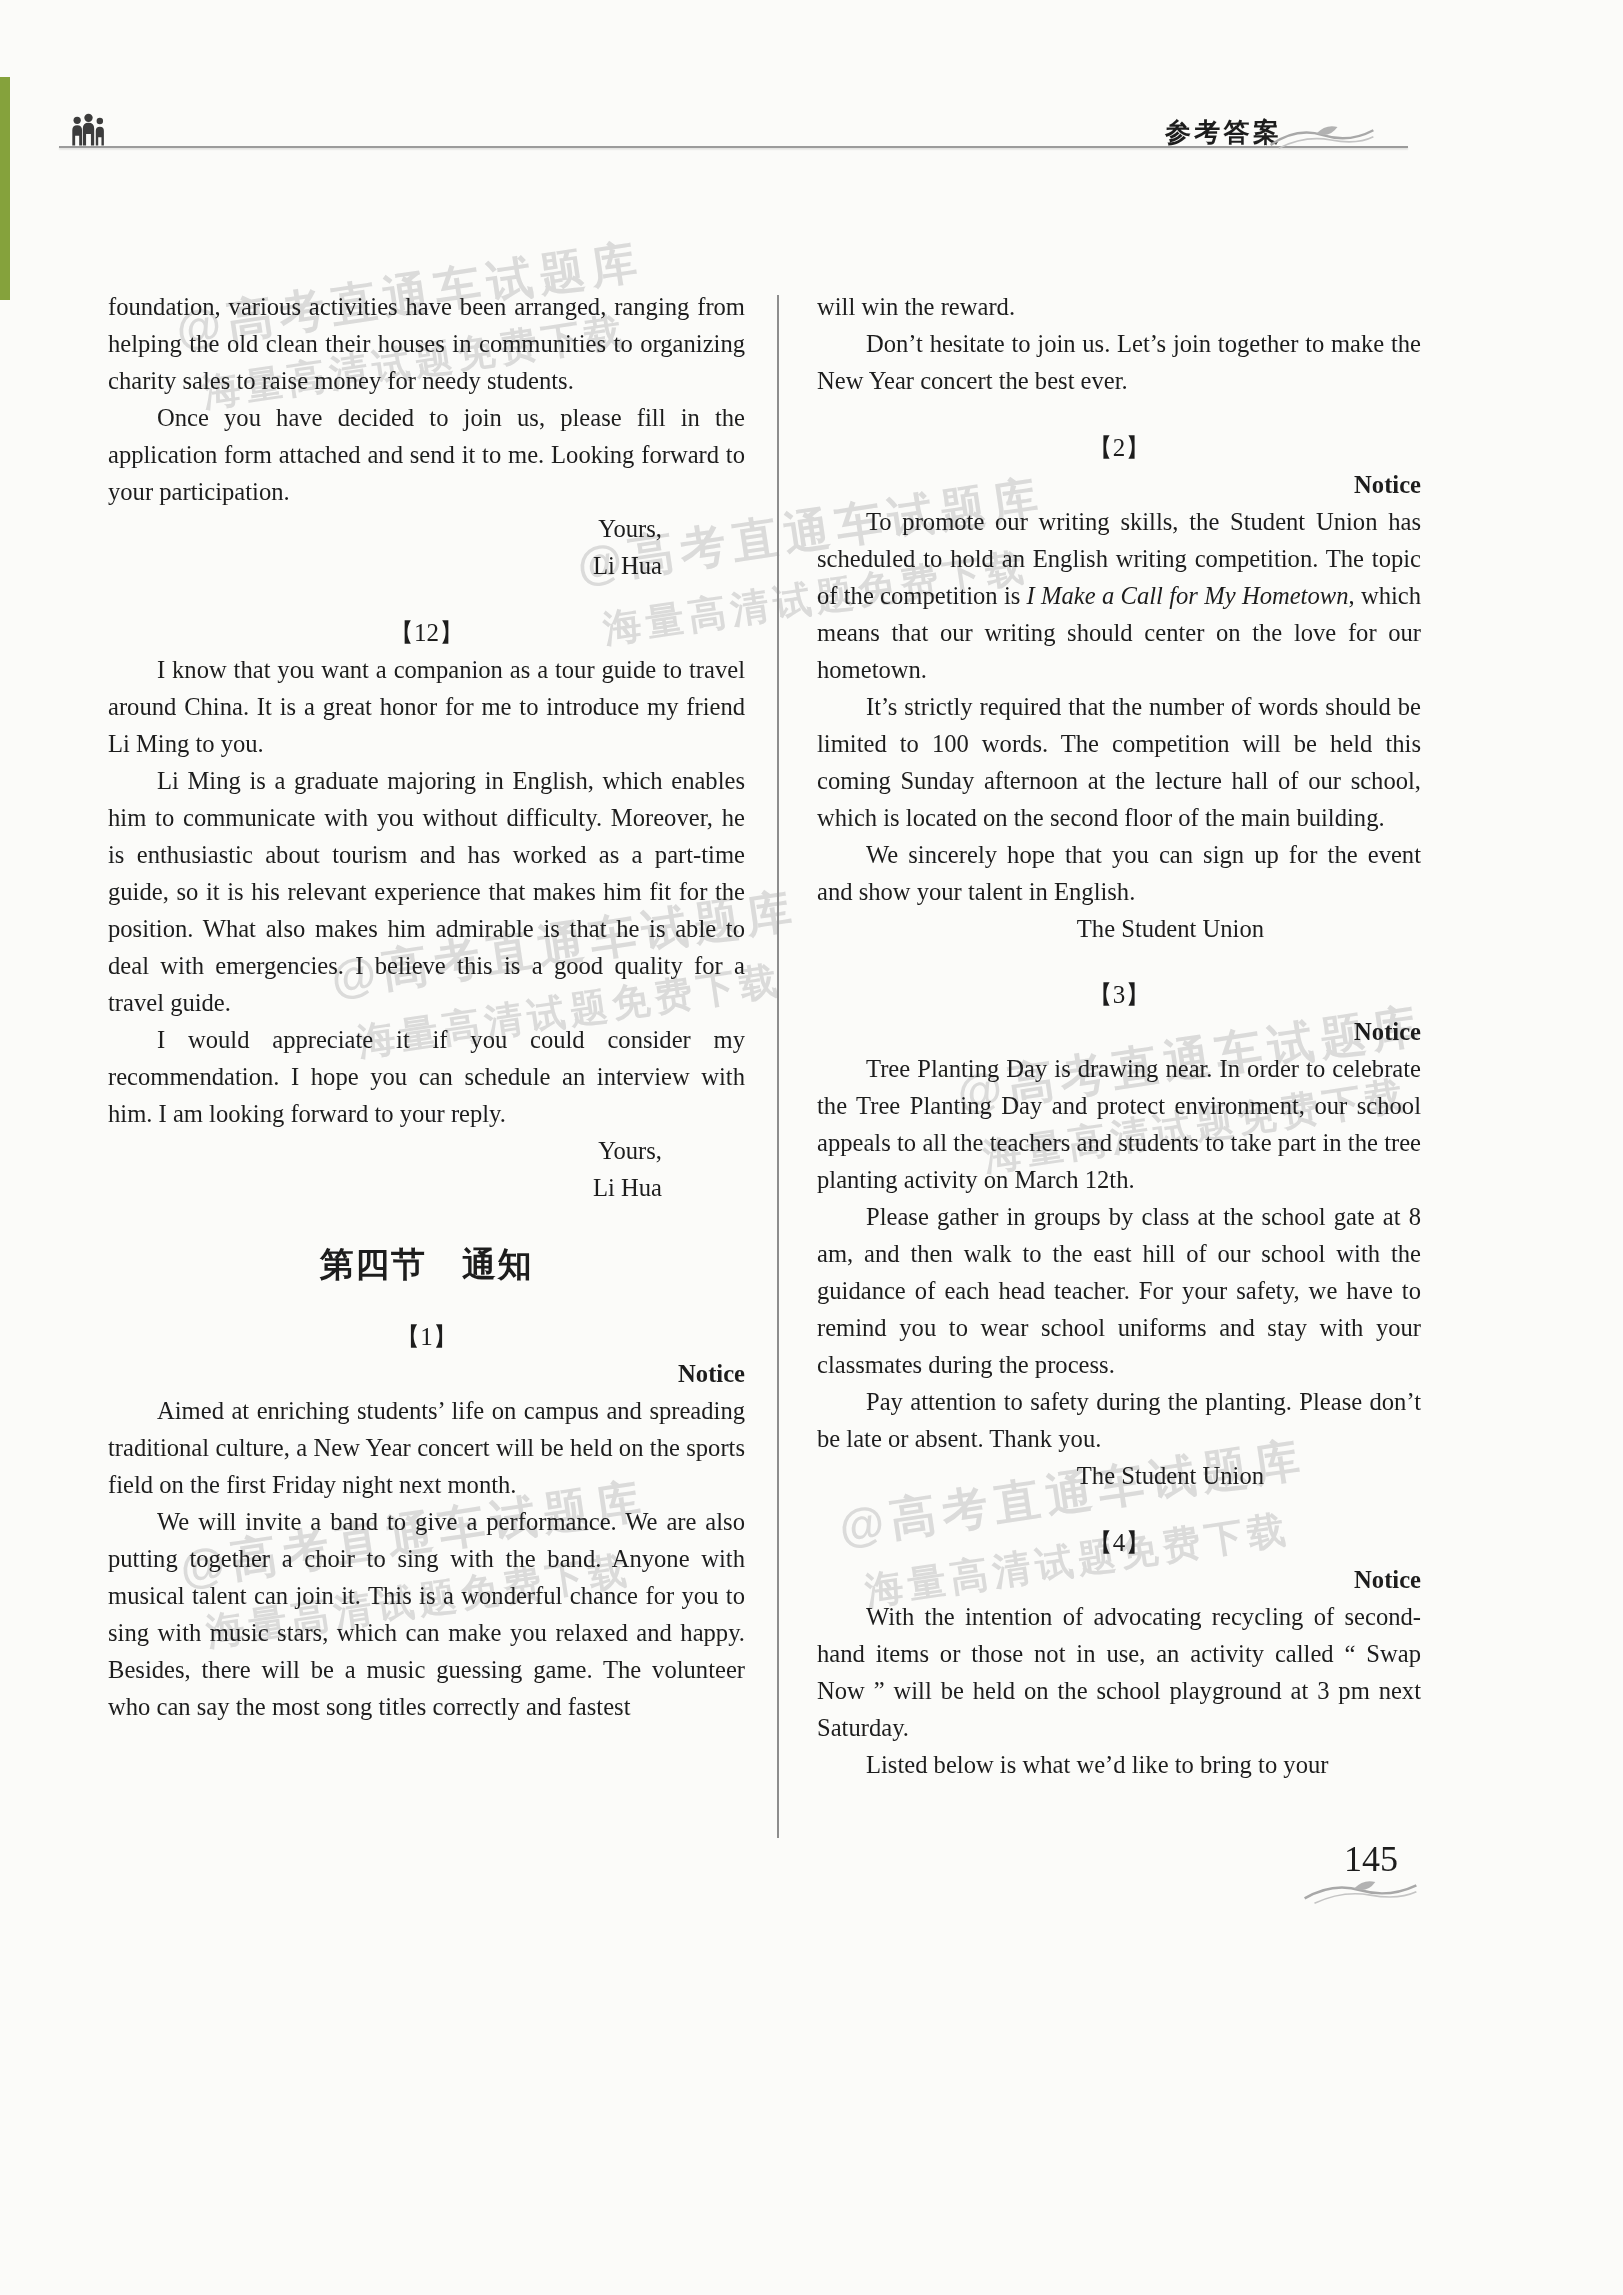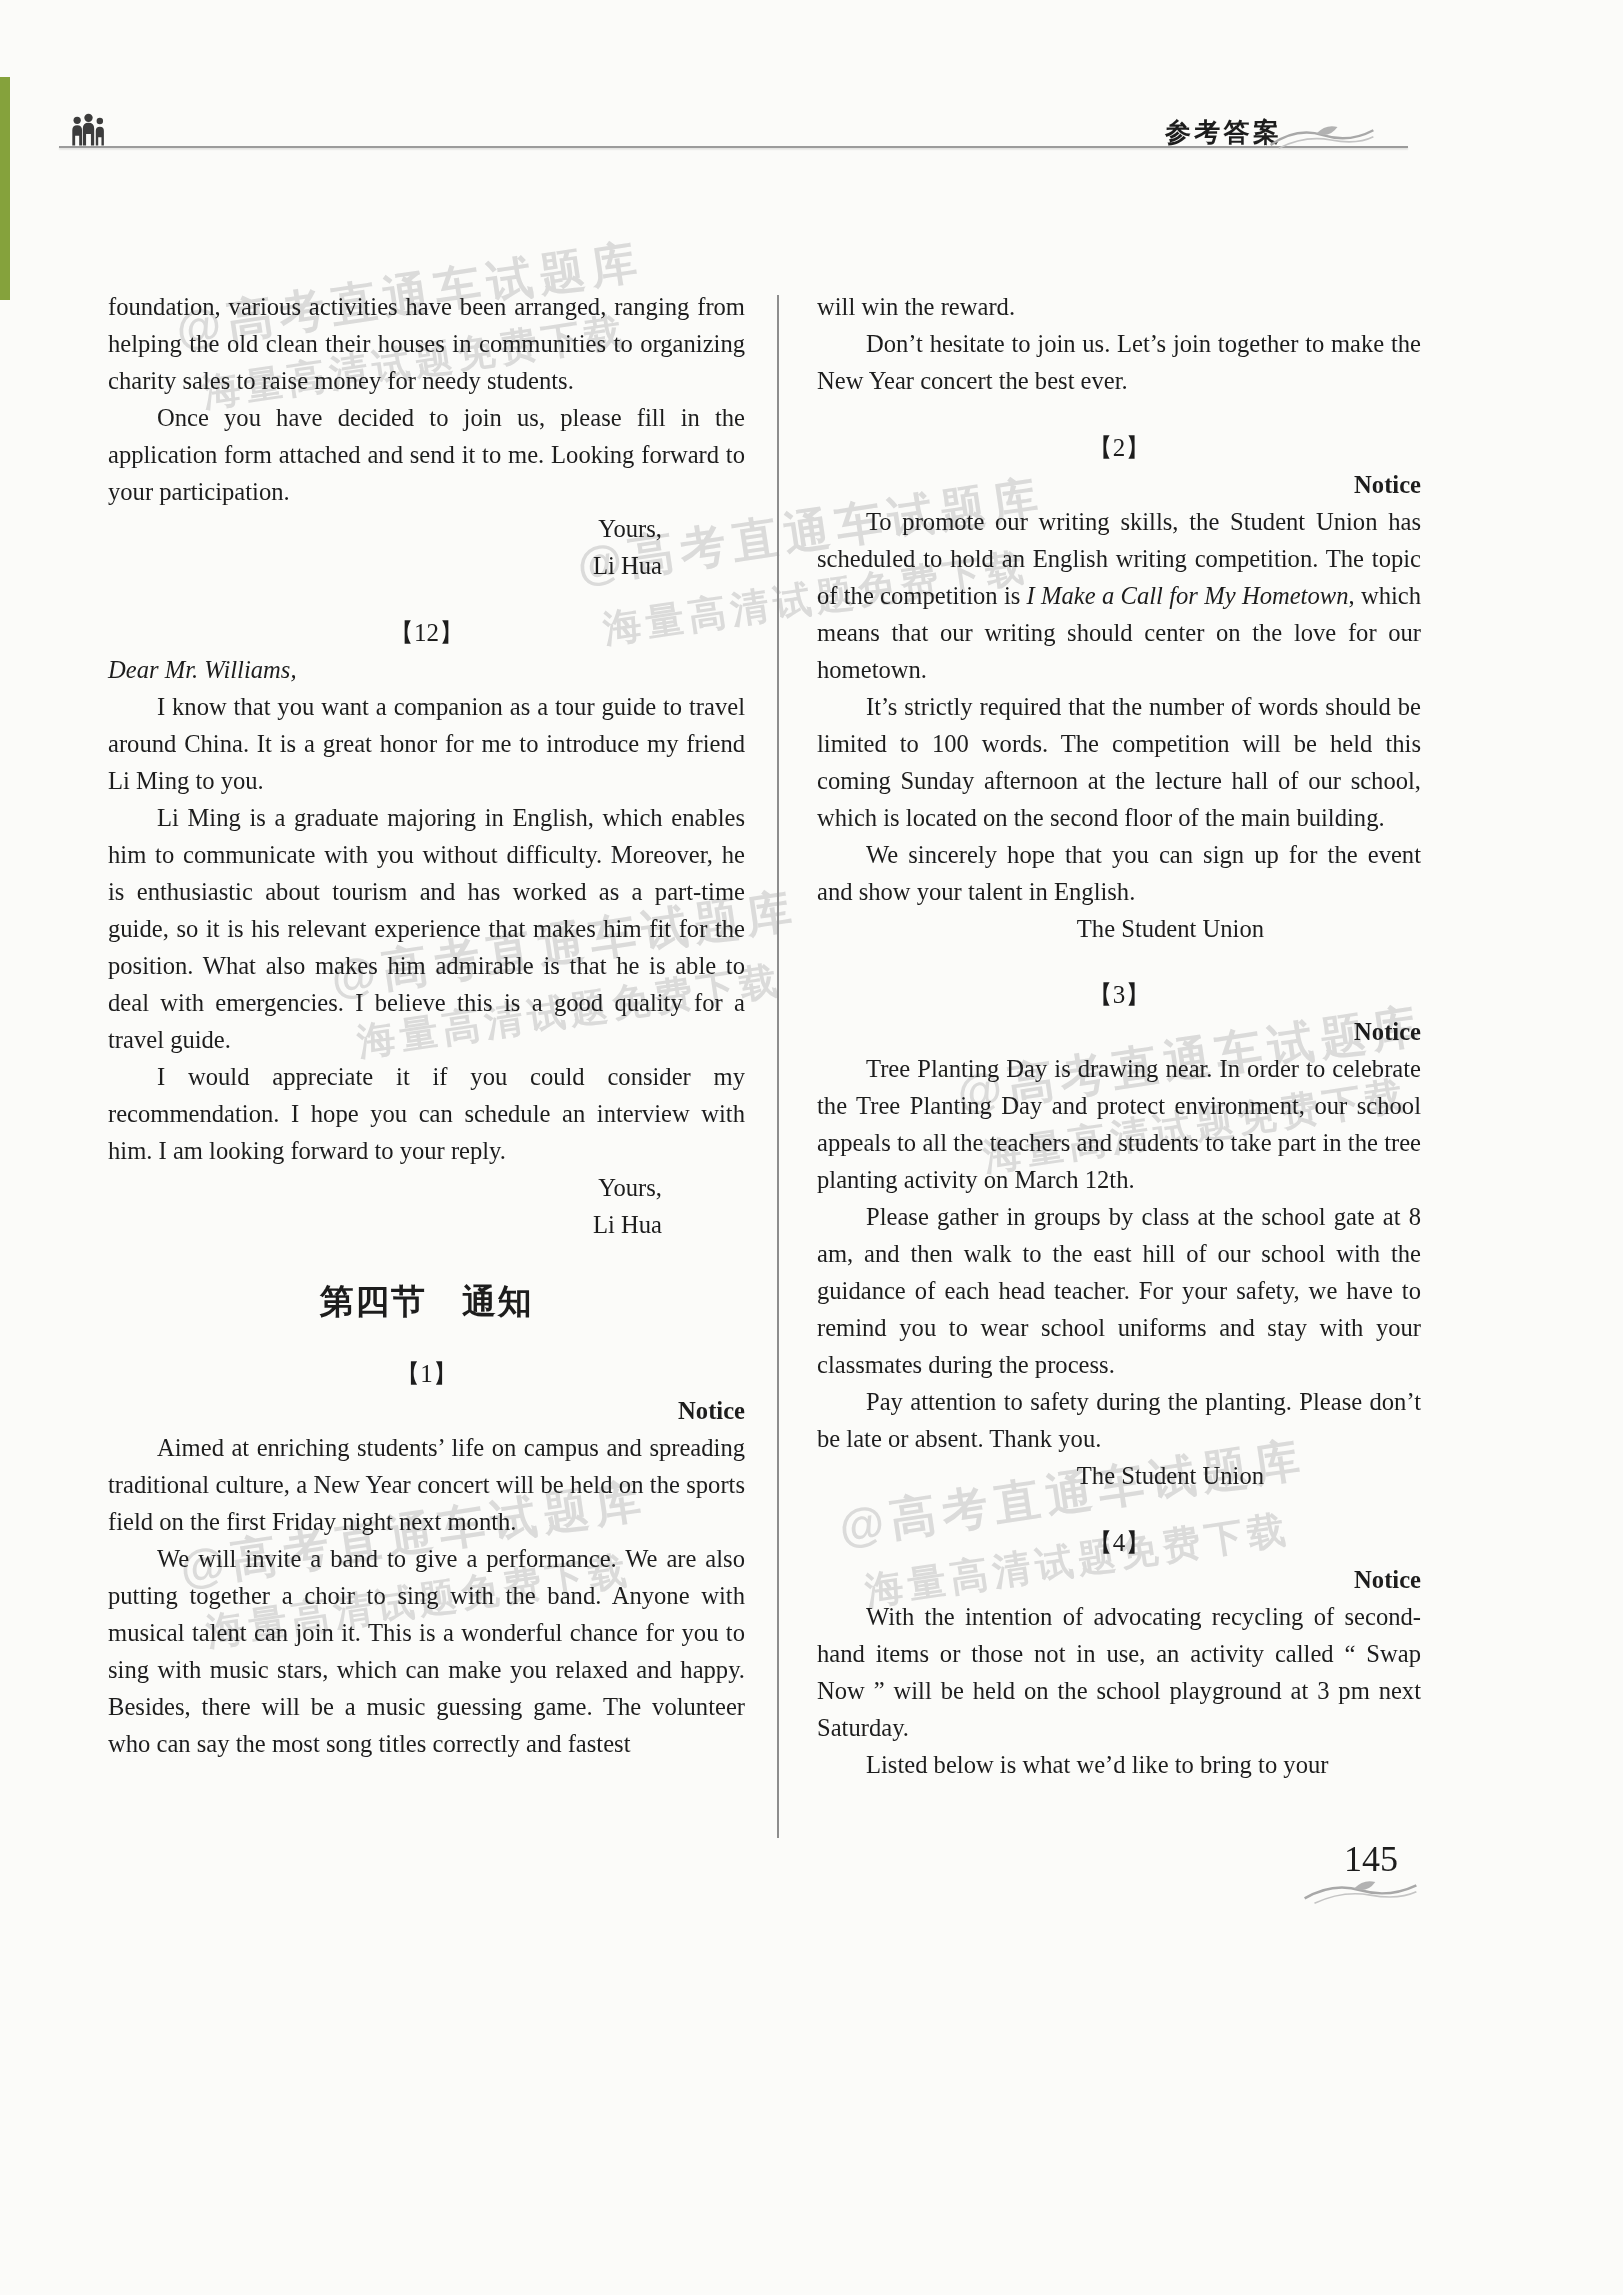--- a/index.html
+++ b/index.html
@@ -134,21 +134,20 @@
   </div>
 
   <div class="divider"></div>
 
   <div class="col col-left">
     <p class="para noindent">foundation, various activities have been arranged, ranging from helping the old clean their houses in communities to organizing charity sales to raise money for needy students.</p>
     <p class="para">Once you have decided to join us, please fill in the application form attached and send it to me. Looking forward to your participation.</p>
     <p class="sig">Yours,</p>
     <p class="sig">Li Hua</p>
     <p class="bracket">【12】</p>
-    <p class="salutation">Dear Mr. Williams,</p>
     <p class="para">I know that you want a companion as a tour guide to travel around China. It is a great honor for me to introduce my friend Li Ming to you.</p>
     <p class="para">Li Ming is a graduate majoring in English, which enables him to communicate with you without difficulty. Moreover, he is enthusiastic about tourism and has worked as a part-time guide, so it is his relevant experience that makes him fit for the position. What also makes him admirable is that he is able to deal with emergencies. I believe this is a good quality for a travel guide.</p>
     <p class="para">I would appreciate it if you could consider my recommendation. I hope you can schedule an interview with him. I am looking forward to your reply.</p>
     <p class="sig">Yours,</p>
     <p class="sig">Li Hua</p>
     <h2 class="section-heading">第四节　通知</h2>
     <p class="bracket">【1】</p>
     <p class="notice-title">Notice</p>
     <p class="para">Aimed at enriching students’ life on campus and spreading traditional culture, a New Year concert will be held on the sports field on the first Friday night next month.</p>
     <p class="para">We will invite a band to give a performance. We are also putting together a choir to sing with the band. Anyone with musical talent can join it. This is a wonderful chance for you to sing with music stars, which can make you relaxed and happy. Besides, there will be a music guessing game. The volunteer who can say the most song titles correctly and fastest</p>

